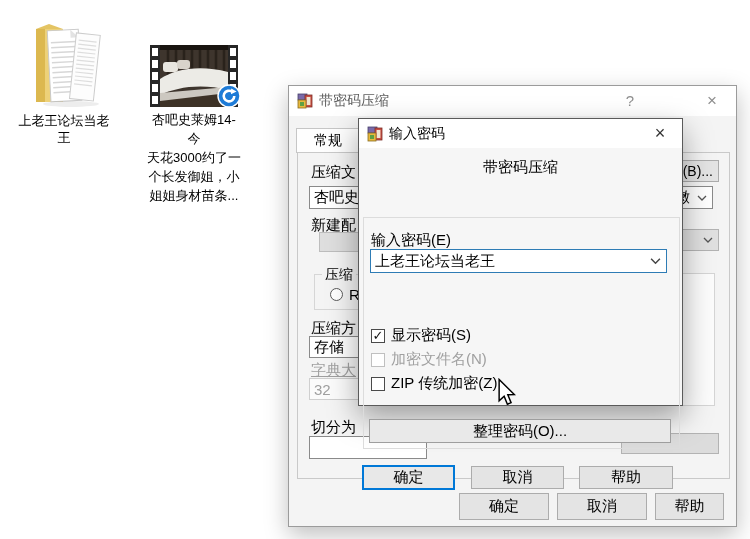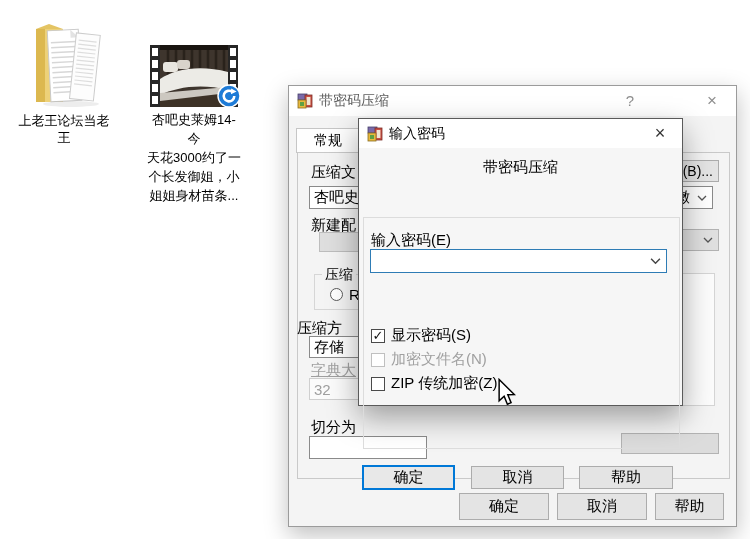--- a/index.html
+++ b/index.html
@@ -202,21 +202,21 @@
         </svg>
     </div>
 
     <div class="groupbox" style="left:25px; top:188px; width:160px; height:36px;"></div>
     <div class="lbl" style="left:33px; top:180px; background:#f4f4f4; padding:0 3px; font-size:14px;">压缩</div>
     <div class="cb-row" style="left:41px; top:200px;">
       <span class="radio"></span>
       <span class="txt">R</span>
     </div>
 
-    <div class="lbl" style="left:8px; top:233px;">压缩方</div>
+    <div class="lbl" style="left:22px; top:233px;">压缩方</div>
     <div class="combo" style="left:20px; top:250px; width:118px; height:22px;">
       <span>存储</span>
     </div>
 
     <div class="lbl dis" style="left:22px; top:275px;">字典大</div>
     <div class="combo" style="left:20px; top:292px; width:118px; height:22px; background:#fbfbfb; border-color:#cfcfcf; color:#9f9f9f;">
       <span>32</span>
     </div>
 
     <div class="lbl" style="left:22px; top:332px;">切分为</div>
@@ -242,38 +242,40 @@
       <span class="title-text" style="color:#000;">输入密码</span>
     </div>
     <div class="cap-btn" style="right:0; color:#333; font-size:18px;">×</div>
 
     <div class="pw-heading">带密码压缩</div>
 
     <div class="groupbox" style="left:4px; top:98px; width:317px; height:232px; border-color:#dcdcdc;"></div>
 
     <div class="lbl" style="left:12px; top:112px;">输入密码(E)</div>
     <div class="combo" style="left:11px; top:130px; width:297px; height:24px; border:1px solid #2e7cb5;">
+      <span>上老王论坛当老王</span>
       <svg class="chev" width="11" height="7" viewBox="0 0 10 6">
           <path d="M1 1 L5 5 L9 1" fill="none" stroke="#444" stroke-width="1.3"></path>
         </svg>
     </div>
 
     <div class="cb-row" style="left:12px; top:207px;">
       <span class="cb-box">✓</span>
       <span class="txt">显示密码(S)</span>
     </div>
     <div class="cb-row" style="left:12px; top:255px;">
       <span class="cb-box"></span>
       <span class="txt">ZIP 传统加密(Z)</span>
     </div>
     <div class="cb-row" style="left:12px; top:231px;">
       <span class="cb-box dis"></span>
       <span class="txt dis">加密文件名(N)</span>
     </div>
 
+    <div class="btn" style="left:10px; top:300px; width:302px; height:24px; background:#e9e9e9; border-color:#9e9e9e;">整理密码(O)...</div>
 
     <div class="btn" style="left:3px; top:346px; width:93px; height:25px; border:2px solid #0078d7; background:#e8e8e8;">确定</div>
     <div class="btn" style="left:112px; top:347px; width:93px; height:23px;">取消</div>
     <div class="btn" style="left:220px; top:347px; width:94px; height:23px;">帮助</div>
   </div>
 
   <div id="cursor">
     <svg width="19" height="28" viewBox="0 0 12 19">
       <path d="M1 1 L1 15.5 L4.4 12.4 L6.6 17.8 L9.1 16.7 L6.9 11.4 L11.3 11.2 Z" fill="#ffffff" stroke="#000000" stroke-width="1"></path>
     </svg>

